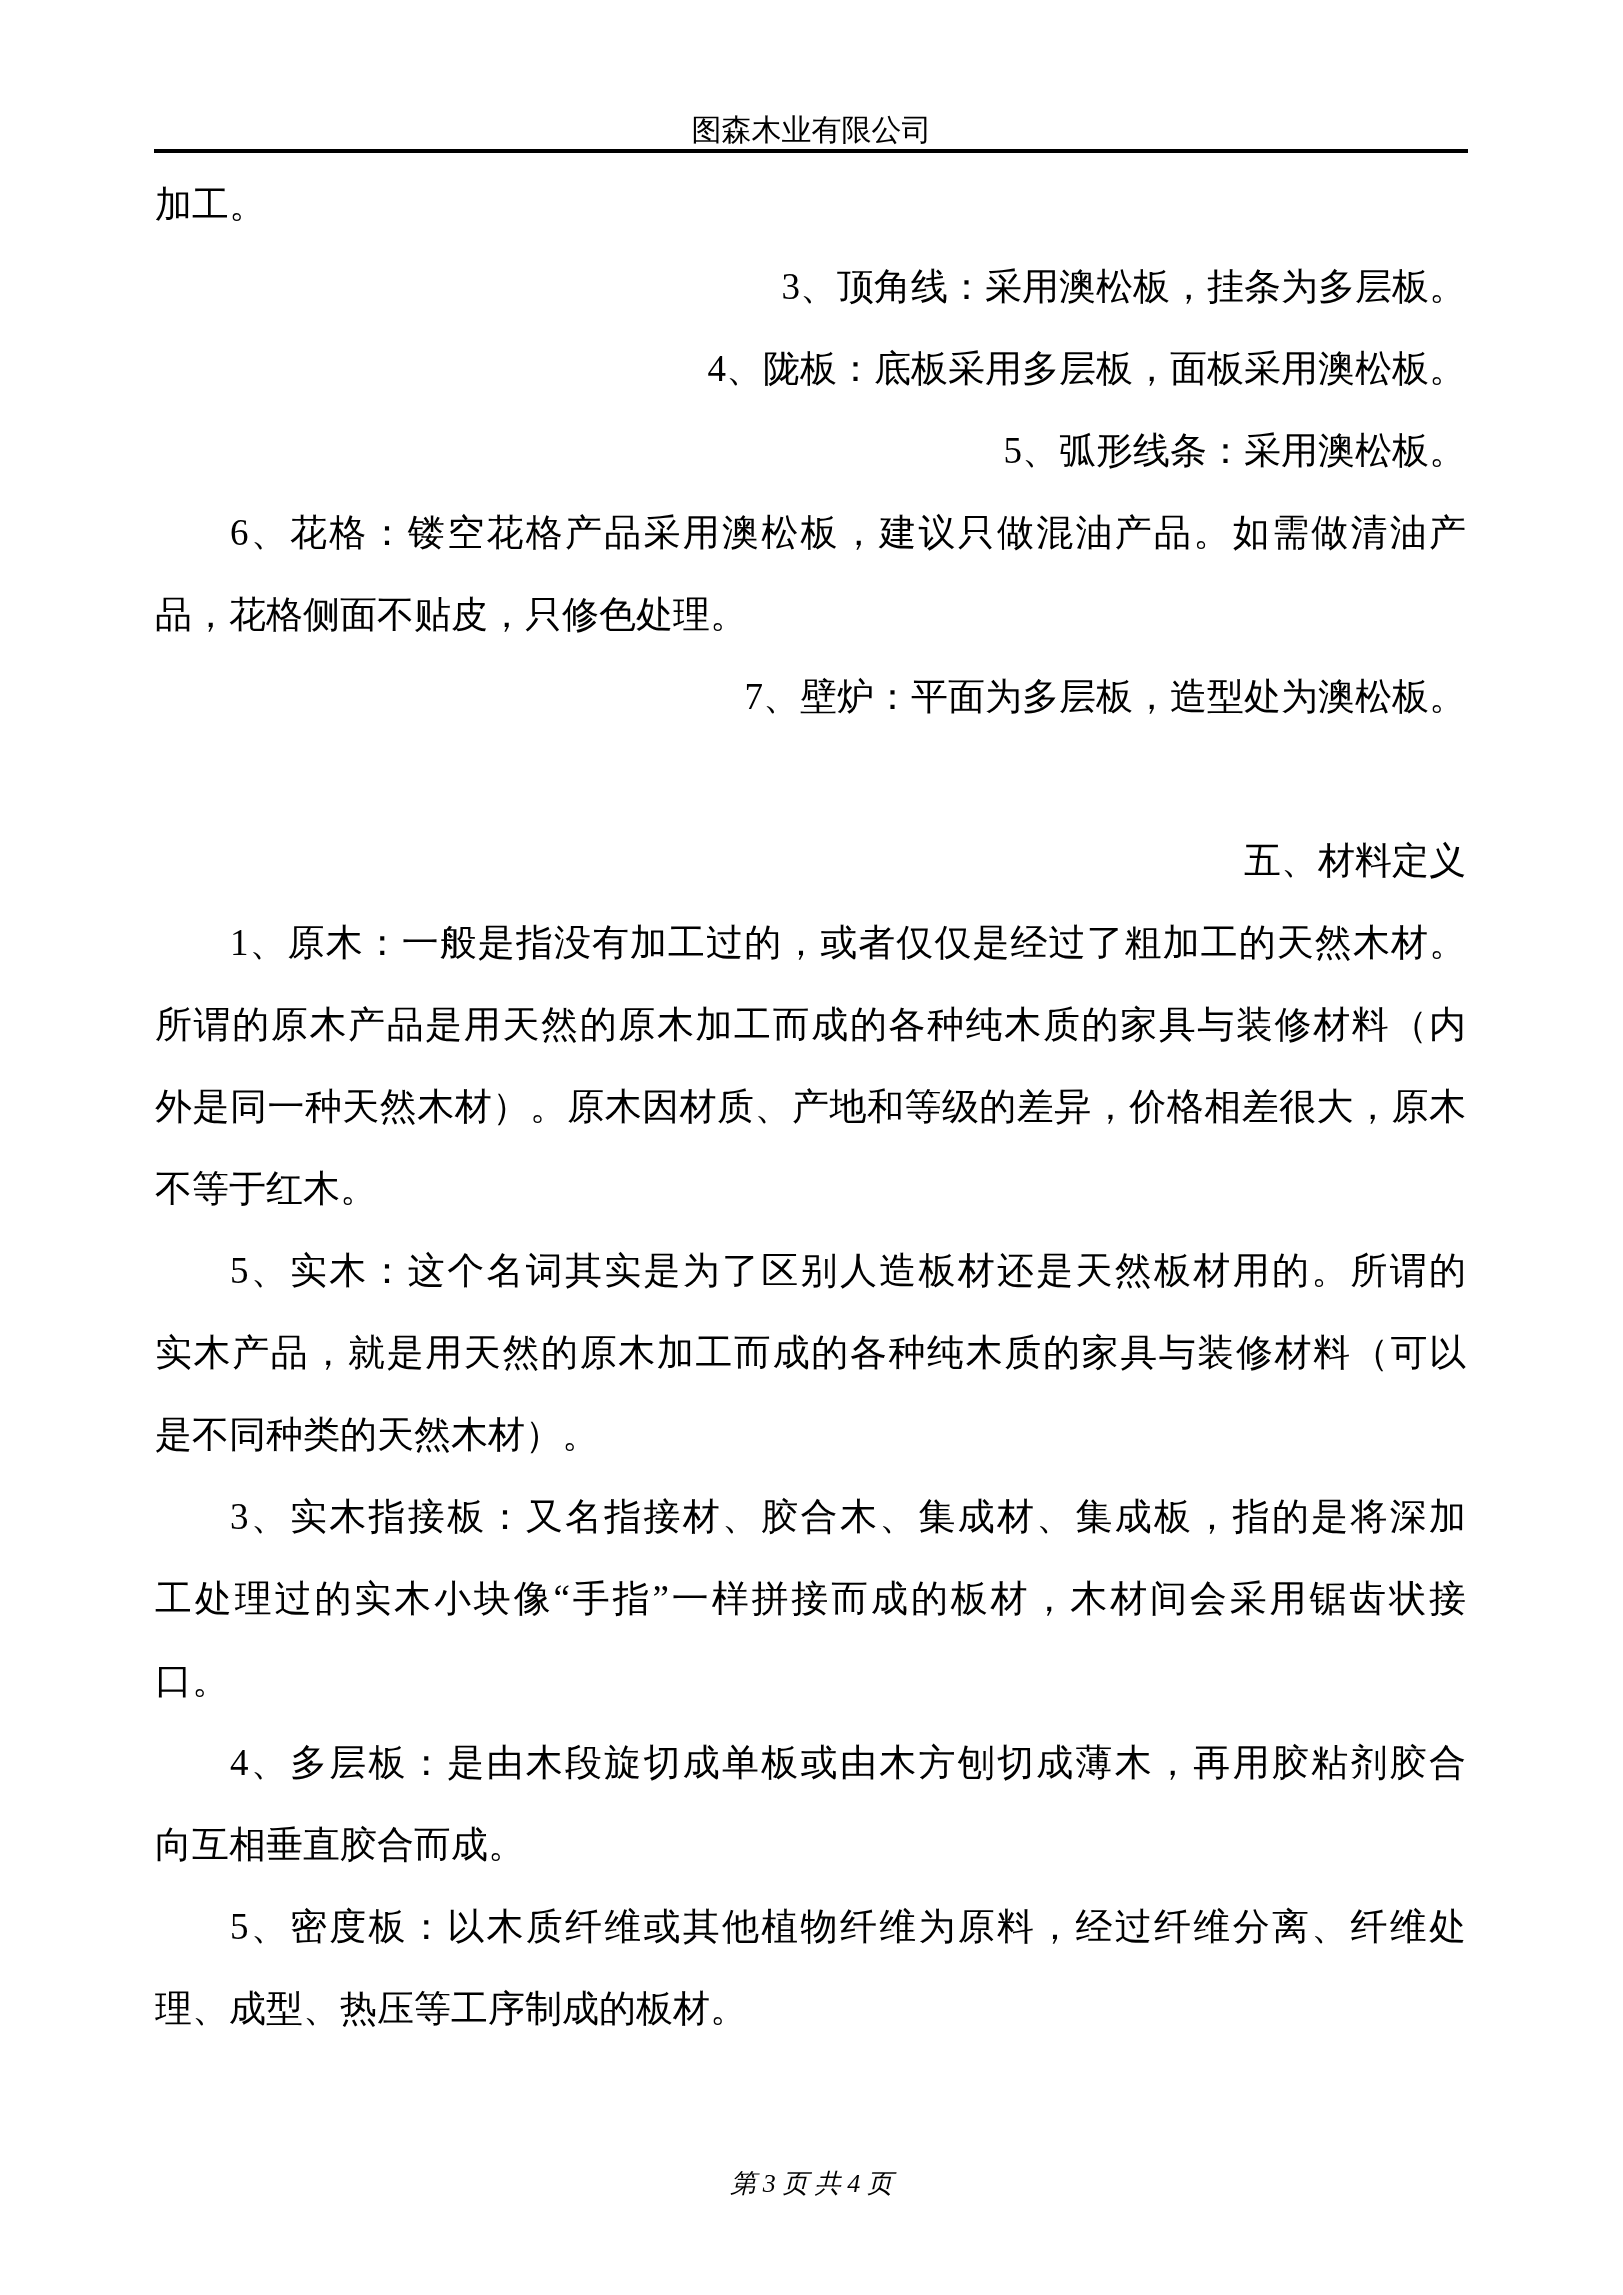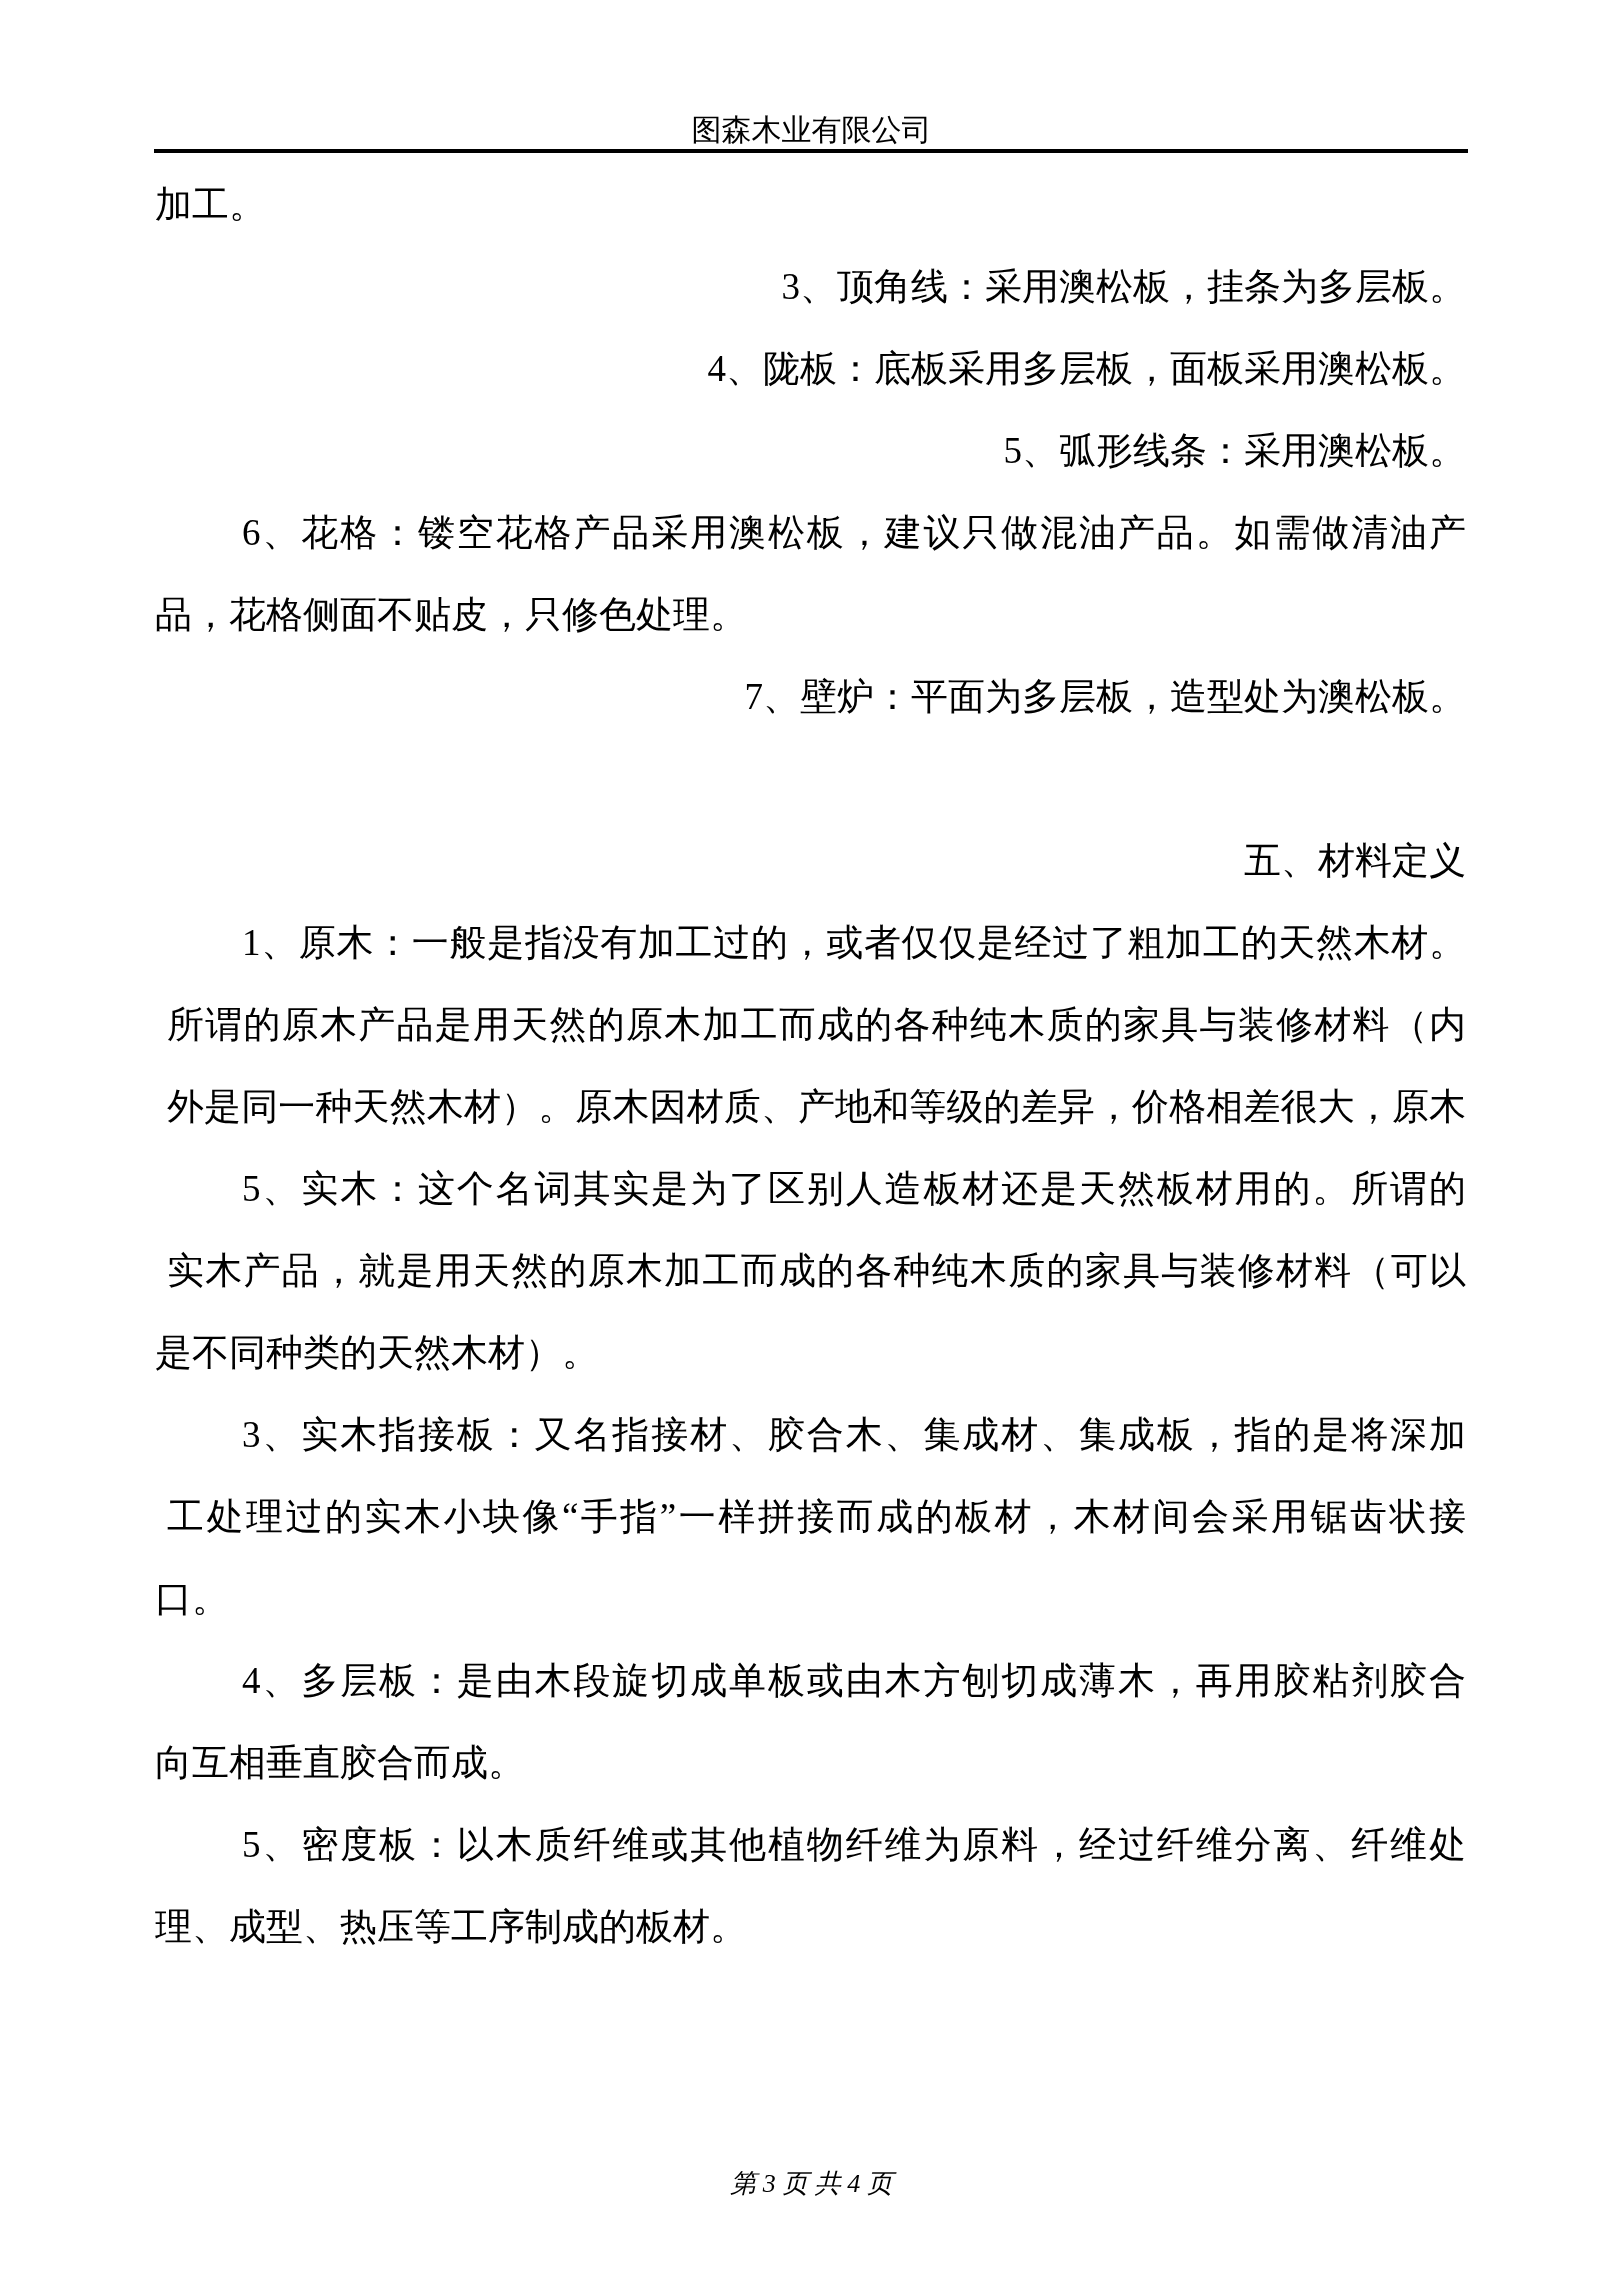--- a/index.html
+++ b/index.html
@@ -48,21 +48,20 @@
     font-size: 37px;
     white-space: pre;
     text-align: left;
   }
   .line.indent { text-indent: 75px; text-align: right; }
   .line.justify {
     white-space: normal;
     text-align: justify;
     text-align-last: justify;
     text-justify: inter-character;
-    margin-left: 12px;
   }
   .line.blank { height: 82px; }
   .footer-pagenum {
     position: absolute;
     left: 0;
     right: 0;
     top: 2168px;
     text-align: center;
     font-size: 26px;
     line-height: 31px;
@@ -85,20 +84,21 @@
       <div class="line indent">4、陇板：底板采用多层板，面板采用澳松板。</div>
       <div class="line indent">5、弧形线条：采用澳松板。</div>
       <div class="line indent justify">6、花格：镂空花格产品采用澳松板，建议只做混油产品。如需做清油产</div>
       <div class="line">品，花格侧面不贴皮，只修色处理。</div>
       <div class="line indent">7、壁炉：平面为多层板，造型处为澳松板。</div>
       <div class="line blank"></div>
       <div class="line indent">五、材料定义</div>
       <div class="line indent justify">1、原木：一般是指没有加工过的，或者仅仅是经过了粗加工的天然木材。</div>
       <div class="line justify">所谓的原木产品是用天然的原木加工而成的各种纯木质的家具与装修材料（内</div>
       <div class="line justify">外是同一种天然木材）。原木因材质、产地和等级的差异，价格相差很大，原木</div>
+      <div class="line">不等于红木。</div>
       <div class="line indent justify">5、实木：这个名词其实是为了区别人造板材还是天然板材用的。所谓的</div>
       <div class="line justify">实木产品，就是用天然的原木加工而成的各种纯木质的家具与装修材料（可以</div>
       <div class="line">是不同种类的天然木材）。</div>
       <div class="line indent justify">3、实木指接板：又名指接材、胶合木、集成材、集成板，指的是将深加</div>
       <div class="line justify">工处理过的实木小块像“手指”一样拼接而成的板材，木材间会采用锯齿状接</div>
       <div class="line">口。</div>
       <div class="line indent justify">4、多层板：是由木段旋切成单板或由木方刨切成薄木，再用胶粘剂胶合</div>
       <div class="line">向互相垂直胶合而成。</div>
       <div class="line indent justify">5、密度板：以木质纤维或其他植物纤维为原料，经过纤维分离、纤维处</div>
       <div class="line">理、成型、热压等工序制成的板材。</div>

